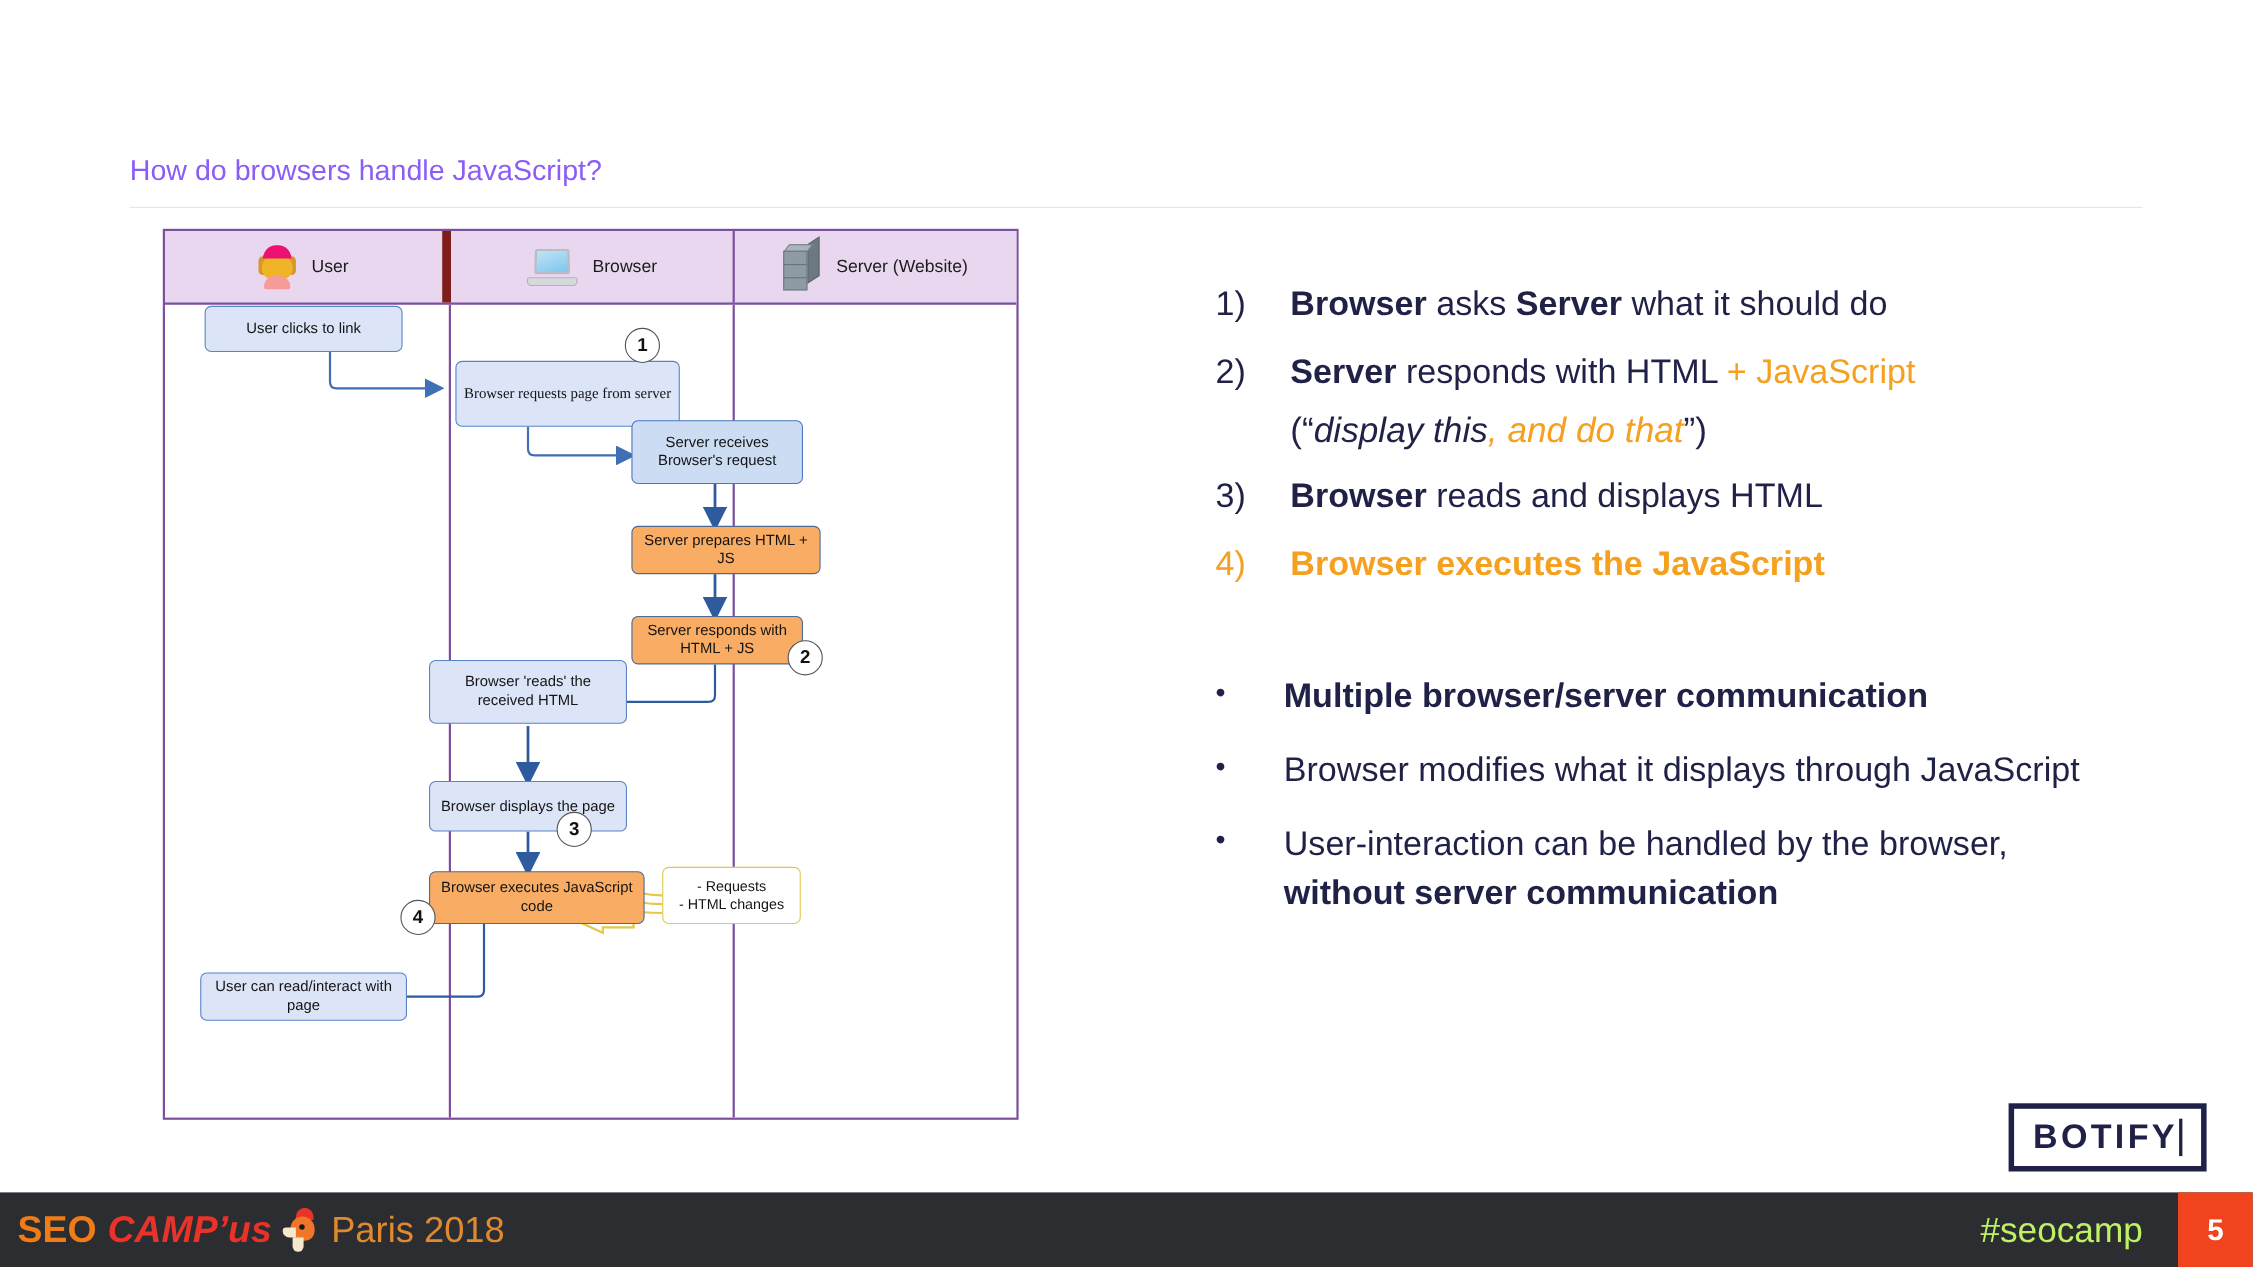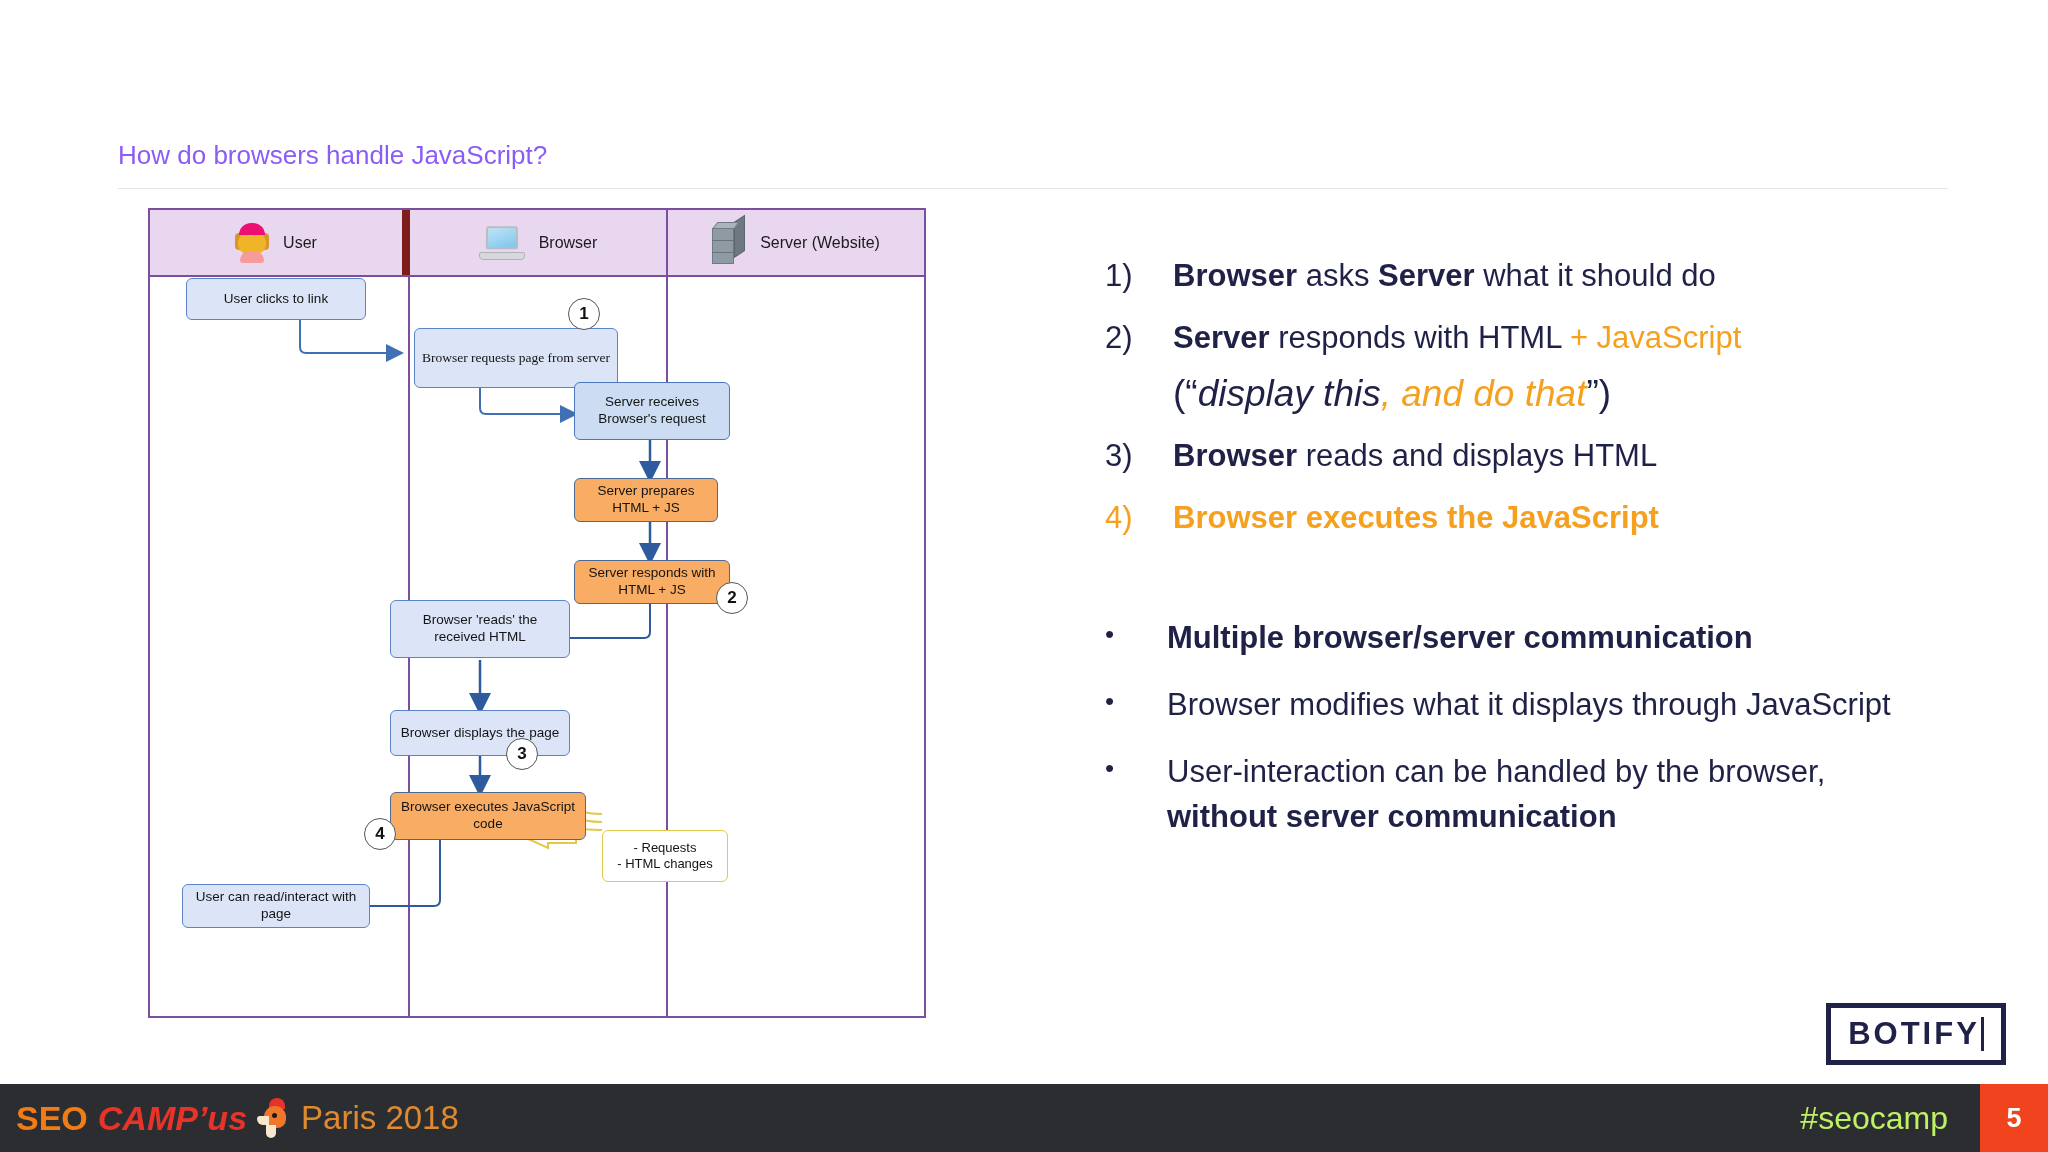--- a/index.html
+++ b/index.html
@@ -126,21 +126,21 @@
   .num-item {
     display: flex; font-size: 31px; color: #1f2147;
     margin-bottom: 20px; line-height: 1.35;
   }
   .num-item .num { width: 68px; flex: 0 0 68px; }
   .num-item .txt { flex: 1; }
   .b { font-weight: 700; }
   .o { color: #f5a01e; }
   .ob { color: #f5a01e; font-weight: 700; }
   .i { font-style: italic; }
-  .sub-line { font-size: 37px; color: #1f2147; margin: -6px 0 20px 68px; }
+  .sub-line { font-size: 32px; color: #1f2147; margin: -6px 0 20px 68px; }
 
   .bullets { margin-top: 78px; list-style: none; }
   .bullet {
     display: flex; font-size: 31px; color: #1f2147;
     margin-bottom: 22px; line-height: 1.45;
   }
   .bullet .dot { width: 62px; flex: 0 0 62px; text-align: left; font-size: 26px; }
   .bullet .btxt { flex: 1; }
 
   
@@ -261,34 +261,34 @@
       <path d="M376,628 l22,-10 v5 h28 v10 h-28 v5 z" fill="#ffffff" stroke="#e3c84a" stroke-width="2"></path>
     </svg>
 
     <div class="fbox blue" style="left:36px;  top:68px;  width:180px; height:42px;">User clicks to link</div>
 
     <div class="fbox blue" style="left:264px; top:118px; width:204px; height:60px;font-family:Liberation Serif, serif;">Browser requests page from server</div>
     <div class="badge" style="left:418px; top:88px;">1</div>
 
     <div class="fbox blue2" style="left:424px; top:172px; width:156px; height:58px;">Server receives Browser's request</div>
 
-    <div class="fbox orange" style="left:424px; top:268px; width:144px; height:44px;">Server prepares HTML + JS</div>
+    <div class="fbox orange" style="left:424px; top:268px; width:172px; height:44px;">Server prepares HTML + JS</div>
 
     <div class="fbox orange" style="left:424px; top:350px; width:156px; height:44px;">Server responds with HTML + JS</div>
     <div class="badge" style="left:566px; top:372px;">2</div>
 
     <div class="fbox blue" style="left:240px; top:390px; width:180px; height:58px;">Browser 'reads' the received HTML</div>
 
     <div class="fbox blue" style="left:240px; top:500px; width:180px; height:46px;">Browser displays the page</div>
     <div class="badge" style="left:356px; top:528px;">3</div>
 
     <div class="fbox orange" style="left:240px; top:582px; width:196px; height:48px;">Browser executes JavaScript code</div>
     <div class="badge" style="left:214px; top:608px;">4</div>
 
-    <div class="fbox yellow" style="left:452px; top:620px; width:126px; height:52px; flex-direction:column;">
+    <div class="fbox yellow" style="left:452px; top:578px; width:126px; height:52px; flex-direction:column;">
       <span>- Requests</span>
       <span>- HTML changes</span>
     </div>
 
     <div class="fbox blue" style="left:32px; top:674px; width:188px; height:44px;">User can read/interact with page</div>
   </div>
 
   <div class="content">
     <ul class="num-list">
 

